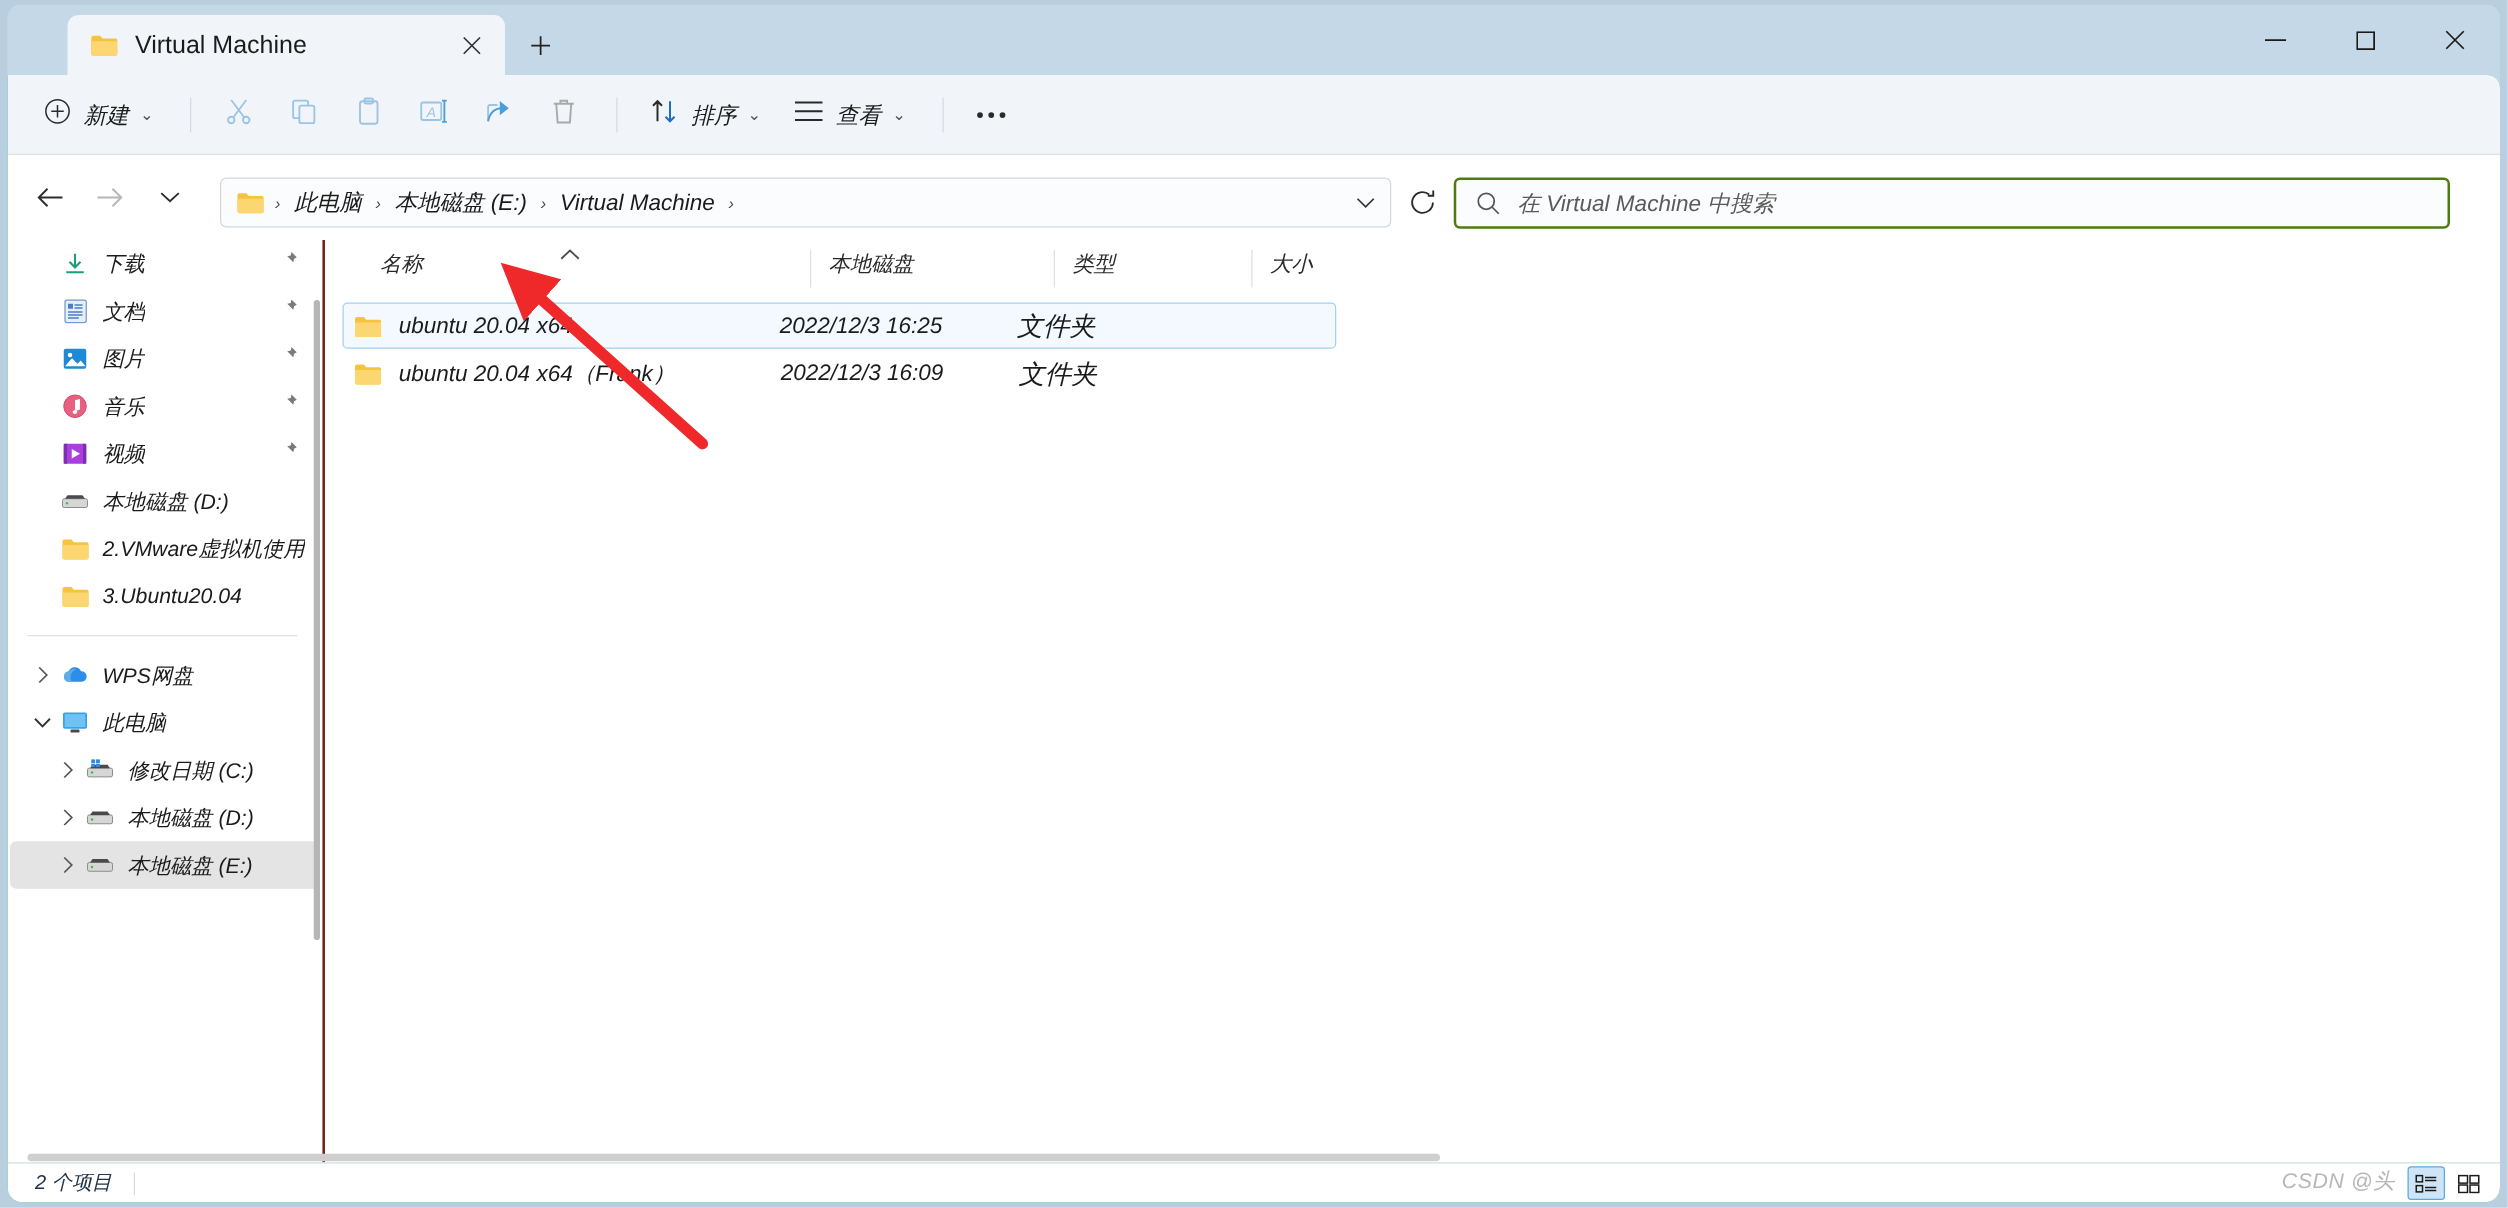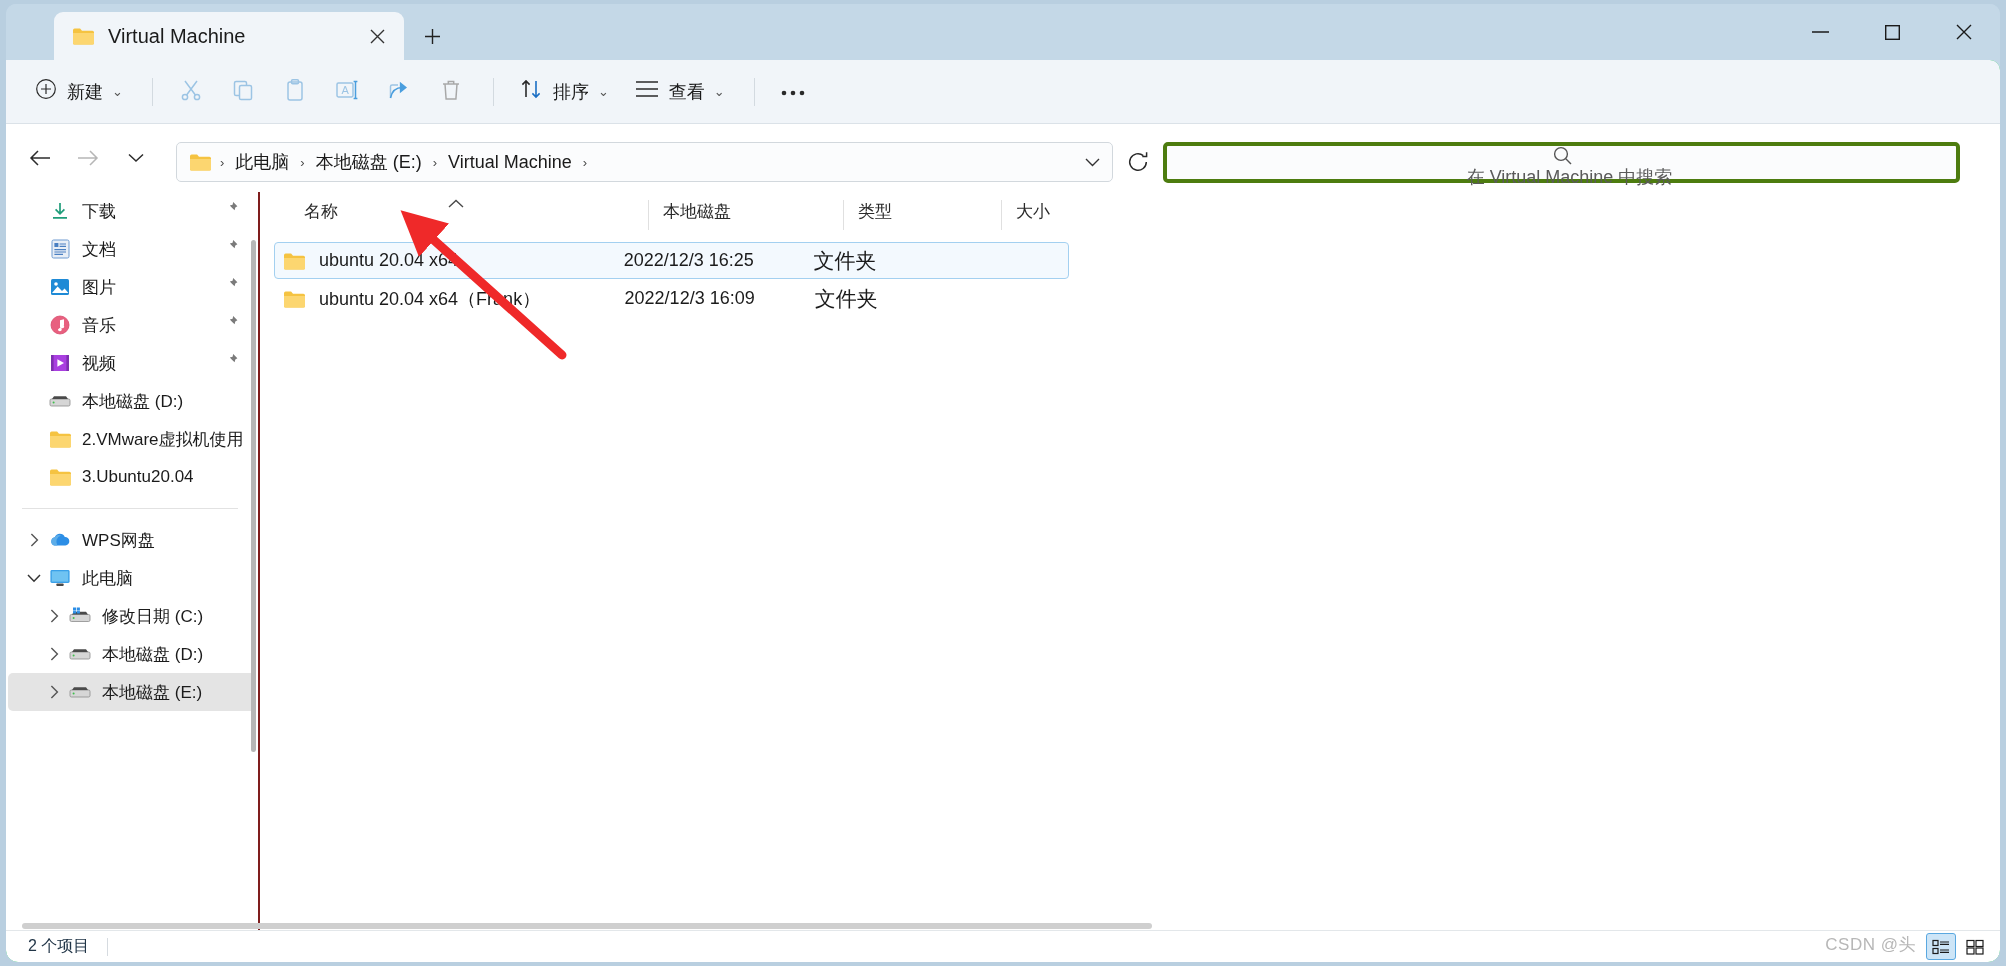--- a/index.html
+++ b/index.html
@@ -60,20 +60,21 @@
     color: #1a1a1a;
   }
 
   
   #bodypanel {
     position: absolute; left: 0; top: 56px;
     width: 100%; height: 902px;
     background: #22c55e;
     border-radius: 0 10px 12px 12px;
     overflow: hidden;
+    font-style: italic;
   }
 
   
   #commandbar {
     position: absolute; left: 0; top: 0;
     width: 100%; height: 64px;
     background: #f1f5f9;
     border-bottom: 1px solid #dbe2e8;
     display: flex; align-items: center;
     padding-left: 18px;
@@ -135,25 +136,24 @@
   #refresh {
     position: absolute; left: 1110px; top: 18px;
     width: 44px; height: 40px;
     display: flex; align-items: center; justify-content: center;
     color: #2a2a2a; border-radius: 5px;
   }
 
   #searchbox {
     position: absolute; left: 1157px; top: 18px;
     width: 797px; height: 41px;
-    border: 4px solid #4d7c0f; border-radius: 5px;
+    border: 2px solid #4d7c0f; border-radius: 5px;
     background: #fbfcfd;
     display: flex; align-items: center;
     padding-left: 16px;
-    flex-direction: column;
   }
   #searchbox .s-ico { color: #555; display: flex; margin-right: 14px; }
   #searchbox .s-ph { font-size: 18px; color: #5a5a5a; }
 
   
   #main {
     position: absolute; left: 0; top: 132px;
     width: 100%; height: 738px;
     display: flex;
   }

